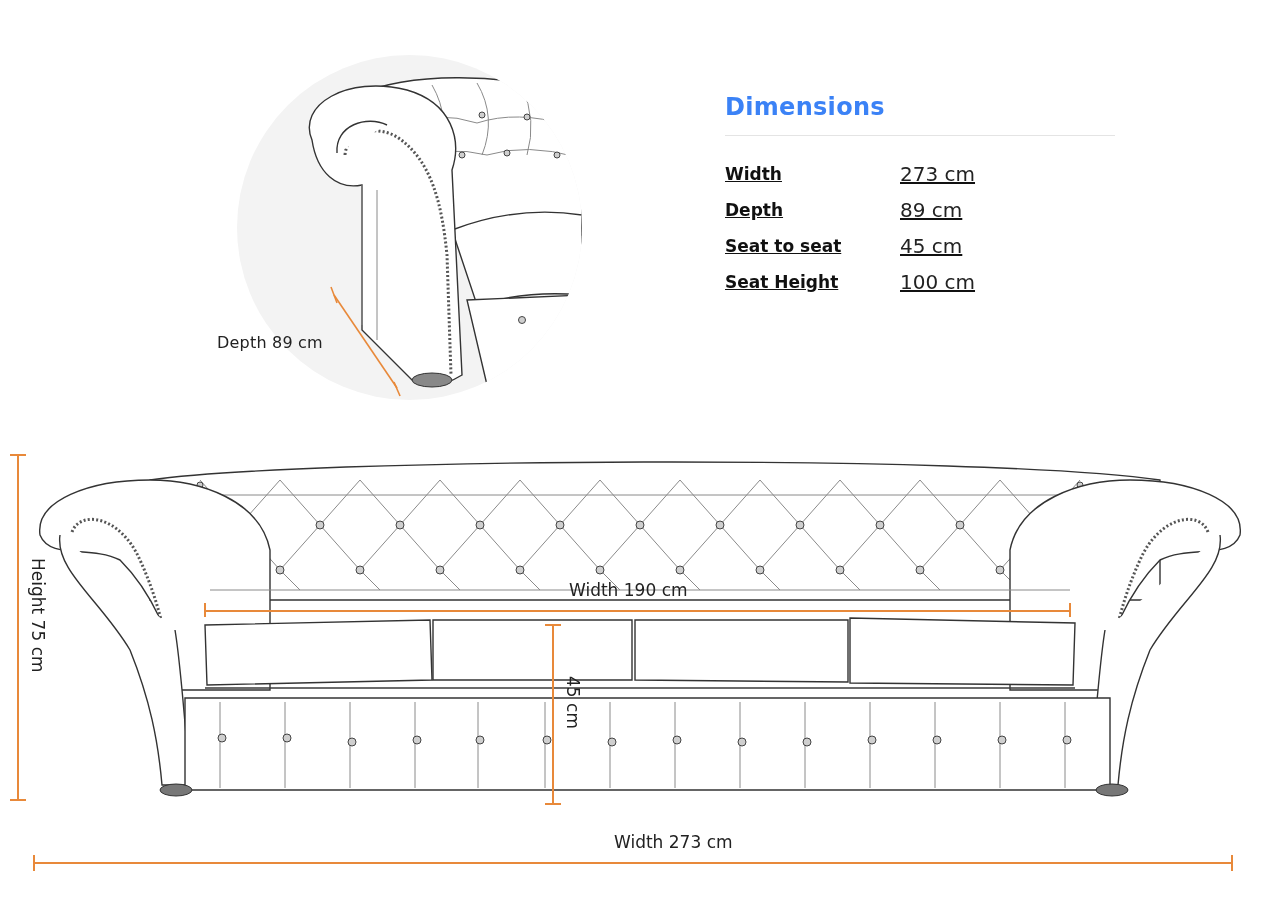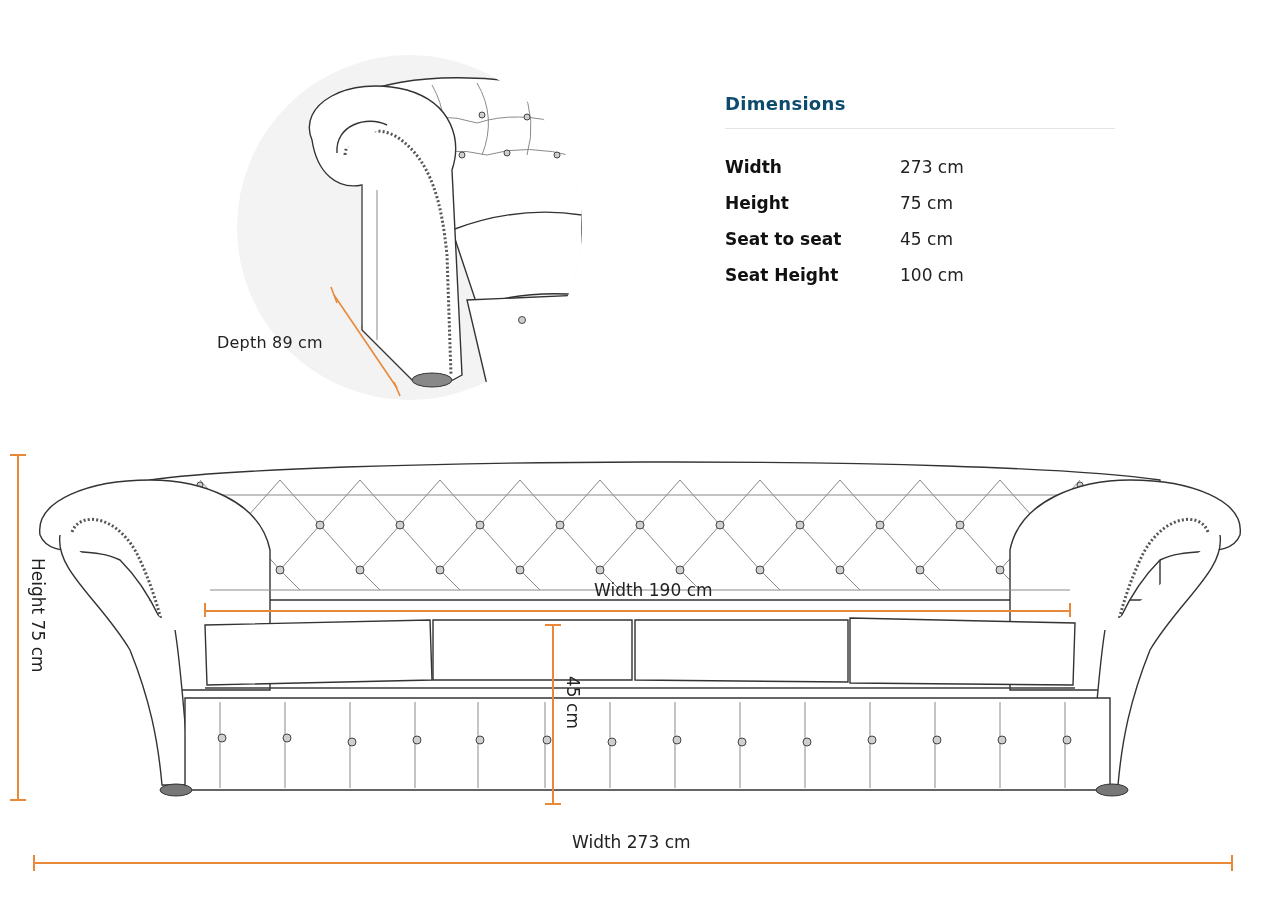--- a/index.html
+++ b/index.html
@@ -7,26 +7,26 @@
   body { position: relative; font-family: "DejaVu Sans", "Liberation Sans", sans-serif; color: #111; }
 
   .abs { position: absolute; }
 
   
   .circle-bg { left: 237px; top: 55px; width: 345px; height: 345px; border-radius: 50%; background: #f3f3f3; overflow: hidden; }
   .depth-label { left: 217px; top: 333px; font-size: 16px; color: #222; letter-spacing: 0.2px; }
 
   
   .dims { left: 725px; top: 93px; width: 390px; }
-  .dims-title { font-size: 18px; font-weight: bold; color: #0c4a6e; letter-spacing: 0.3px; }
+  .dims-title { font-size: 24px; font-weight: bold; color: #3b82f6; letter-spacing: 0.3px; }
   .dims-rule { margin-top: 14px; height: 1px; background: #e4e4e4; width: 390px; }
   .dims-table { margin-top: 20px; }
-  .dims-row { display: flex; height: 36px; align-items: center; }
+  .dims-row { display: flex; height: 36px; align-items: center; text-decoration: underline; }
   .dims-key { width: 175px; font-size: 17px; font-weight: bold; color: #111; }
-  .dims-val { font-size: 17px; color: #222; text-align: right; }
+  .dims-val { font-size: 20px; color: #222; text-align: right; }
 
   
   .mline { background: #e8893a; }
   .mlabel { font-size: 17px; color: #222; white-space: nowrap; }
 
   .vtext { writing-mode: vertical-rl; }
 
   svg .sk { fill: none; stroke: #3a3a3a; stroke-width: 1.4; }
   svg .skl { fill: none; stroke: #8a8a8a; stroke-width: 1; }
   svg .skf { fill: #ffffff; stroke: #333; stroke-width: 1.4; }
@@ -81,22 +81,22 @@
 
 <div class="abs dims">
   <div class="dims-title">Dimensions</div>
   <div class="dims-rule"></div>
   <div class="dims-table">
     <div class="dims-row">
       <div class="dims-key">Width</div>
       <div class="dims-val">273 cm</div>
     </div>
     <div class="dims-row">
-      <div class="dims-key">Height</div>
-      <div class="dims-val">75 cm</div>
+      <div class="dims-key">Depth</div>
+      <div class="dims-val">89 cm</div>
     </div>
     <div class="dims-row">
       <div class="dims-key">Seat to seat</div>
       <div class="dims-val">45 cm</div>
     </div>
     <div class="dims-row">
       <div class="dims-key">Seat Height</div>
       <div class="dims-val">100 cm</div>
     </div>
   </div>
@@ -192,23 +192,23 @@
 </svg>
 
 <div class="abs mline" style="left:17px;top:454px;width:2px;height:347px;"></div>
 <div class="abs mline" style="left:10px;top:454px;width:16px;height:2px;"></div>
 <div class="abs mline" style="left:10px;top:799px;width:16px;height:2px;"></div>
 <div class="abs mlabel vtext" style="left:28px;top:558px;">Height 75 cm</div>
 
 <div class="abs mline" style="left:204px;top:610px;width:866px;height:2px;"></div>
 <div class="abs mline" style="left:204px;top:603px;width:2px;height:14px;"></div>
 <div class="abs mline" style="left:1069px;top:603px;width:2px;height:14px;"></div>
-<div class="abs mlabel" style="left:594px;top:580px;">Width 190 cm</div>
+<div class="abs mlabel" style="left:569px;top:580px;">Width 190 cm</div>
 
 <div class="abs mline" style="left:552px;top:624px;width:2px;height:181px;"></div>
 <div class="abs mline" style="left:545px;top:624px;width:16px;height:2px;"></div>
 <div class="abs mline" style="left:545px;top:803px;width:16px;height:2px;"></div>
 <div class="abs mlabel vtext" style="left:563px;top:676px;">45 cm</div>
 
 <div class="abs mline" style="left:34px;top:862px;width:1198px;height:2px;"></div>
 <div class="abs mline" style="left:33px;top:855px;width:2px;height:16px;"></div>
 <div class="abs mline" style="left:1231px;top:855px;width:2px;height:16px;"></div>
-<div class="abs mlabel" style="left:572px;top:832px;">Width 273 cm</div>
+<div class="abs mlabel" style="left:614px;top:832px;">Width 273 cm</div>
 
 </body></html>

